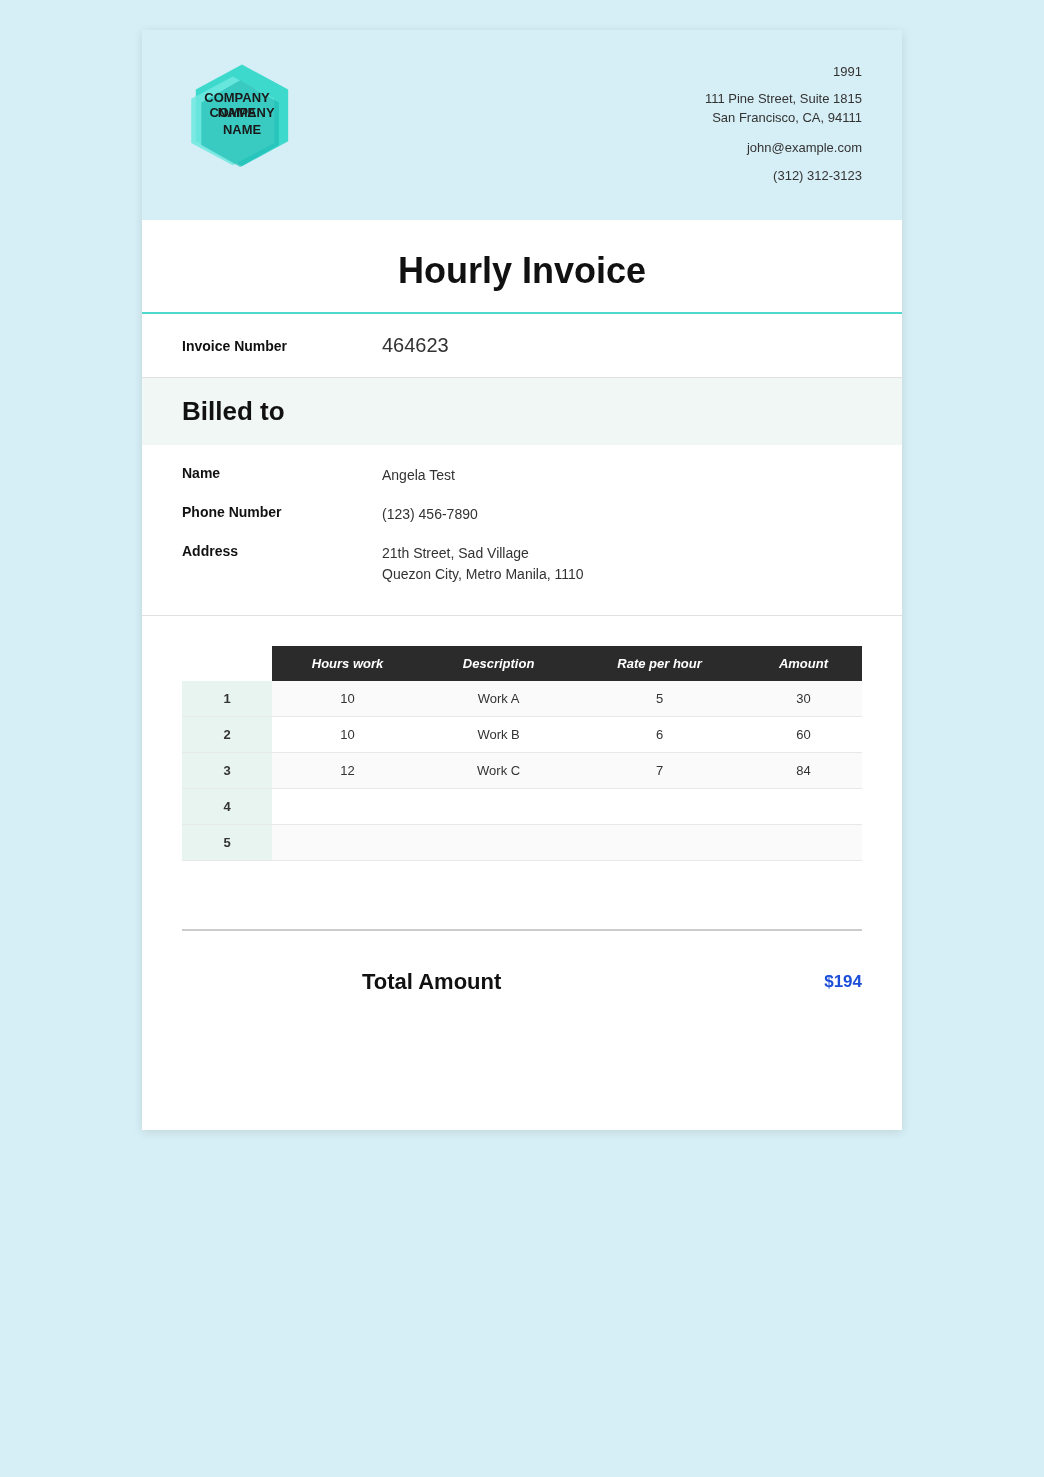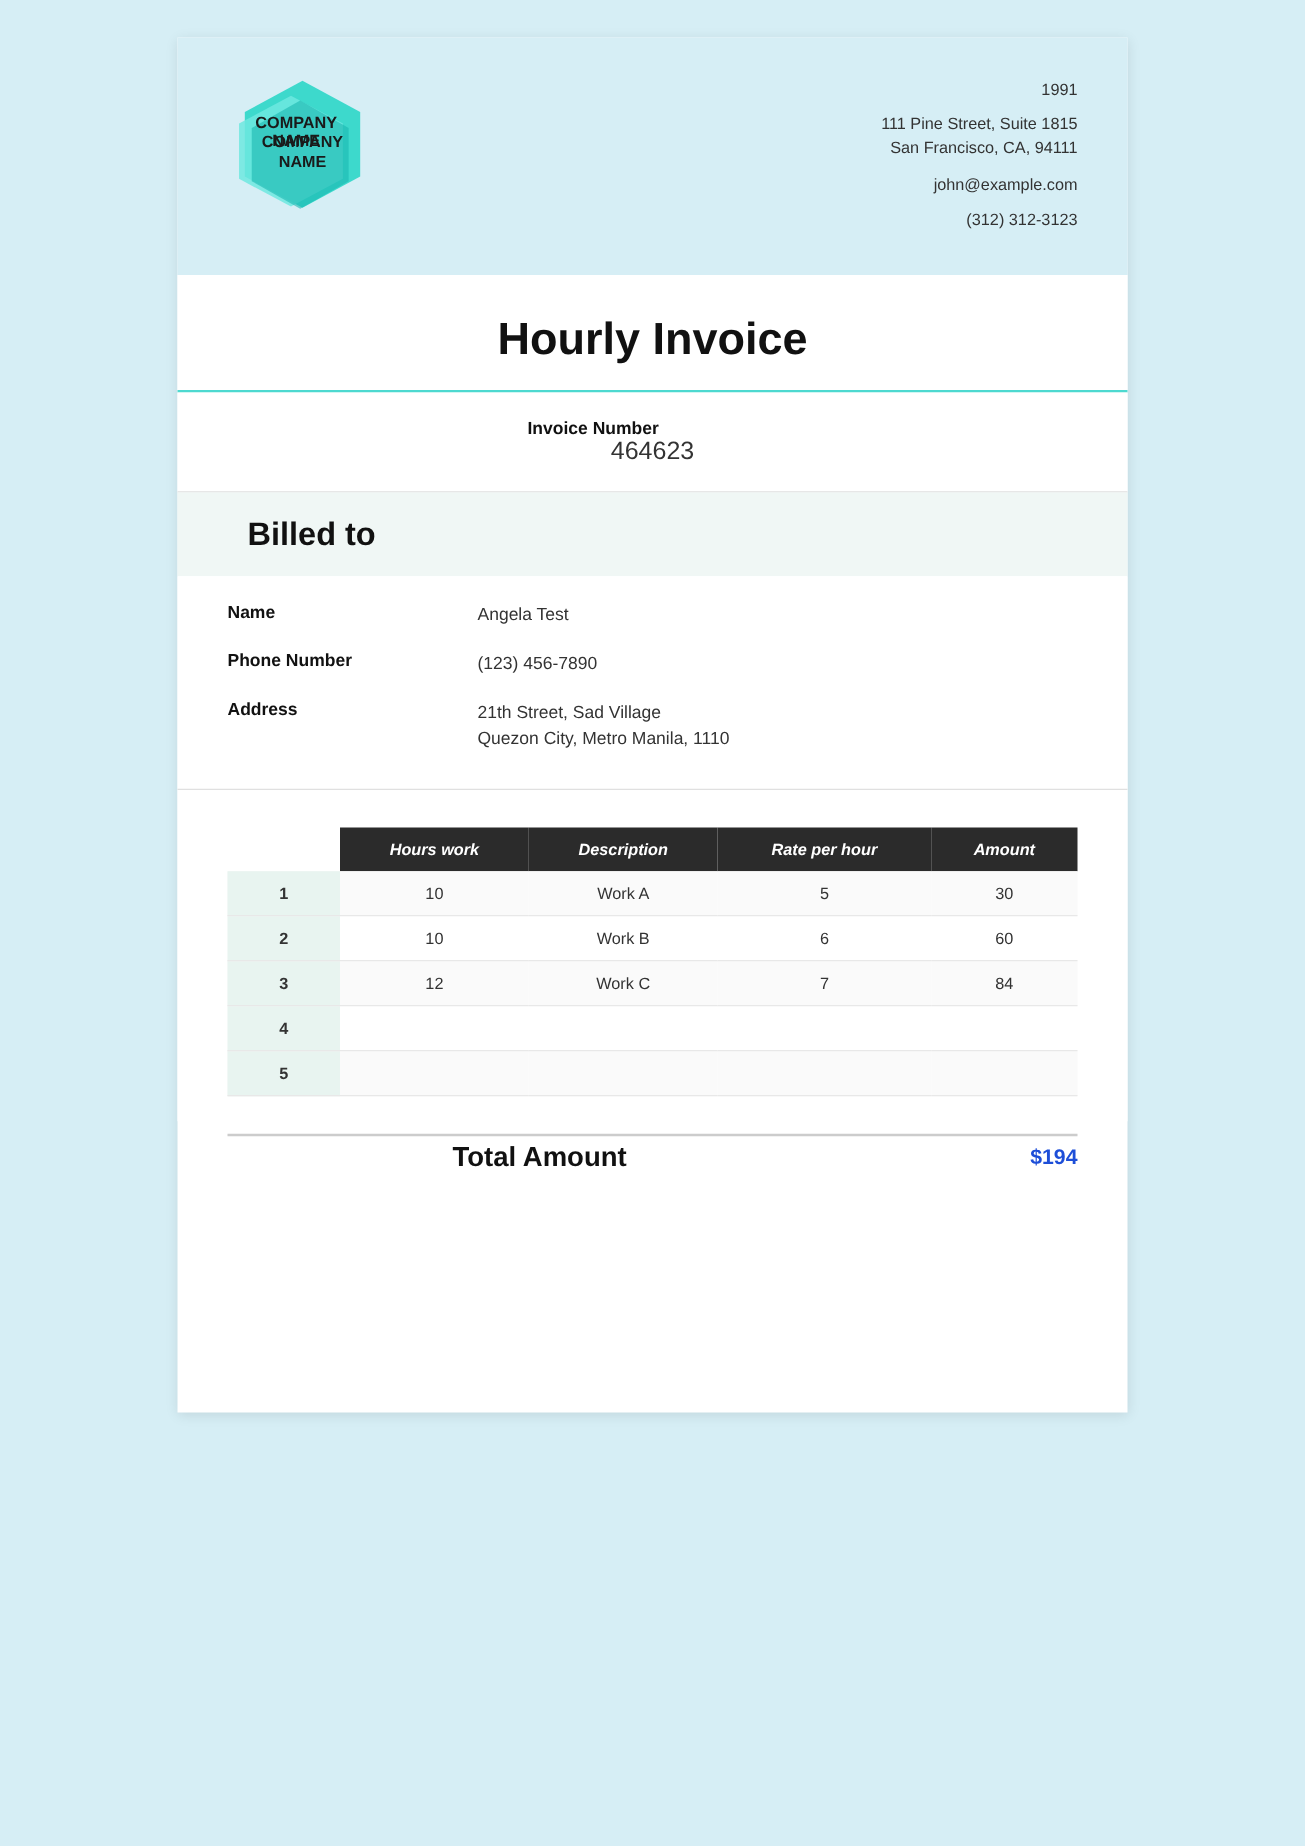--- a/index.html
+++ b/index.html
@@ -91,21 +91,20 @@
     .invoice-meta {
       background: #ffffff;
       padding: 20px 40px;
       border-bottom: 1px solid #e0e0e0;
     }
 
     .meta-row {
       display: flex;
       align-items: center;
       margin-bottom: 14px;
-      flex-direction: column;
     }
 
     .meta-row:last-child {
       margin-bottom: 0;
     }
 
     .meta-label {
       font-weight: bold;
       font-size: 14px;
       color: #111;
@@ -114,21 +113,21 @@
     }
 
     .meta-value {
       font-size: 20px;
       color: #333;
     }
 
     
     .billed-section {
       background: #f0f7f5;
-      padding: 18px 56px;
+      padding: 18px 40px;
     }
 
     .billed-title {
       font-size: 26px;
       font-weight: bold;
       color: #111;
     }
 
     
     .billed-details {
@@ -339,19 +338,19 @@
             <td></td>
             <td></td>
             <td></td>
             <td></td>
           </tr>
         </tbody>
     </table>
   </div>
 
   <div style="padding: 10px 40px 50px;">
-    <div style="display:flex; justify-content:space-between; align-items:center; border-top: 2px solid #ccc; padding-top:4px; padding-left:180px;">
+    <div style="display:flex; justify-content:space-between; align-items:center; border-top: 2px solid #ccc; padding-top:38px; padding-left:180px;margin-top:38px;">
       <span class="total-label">Total Amount</span>
       <span class="total-value">$194</span>
     </div>
   </div>
 
 </div>
 
 </body></html>

